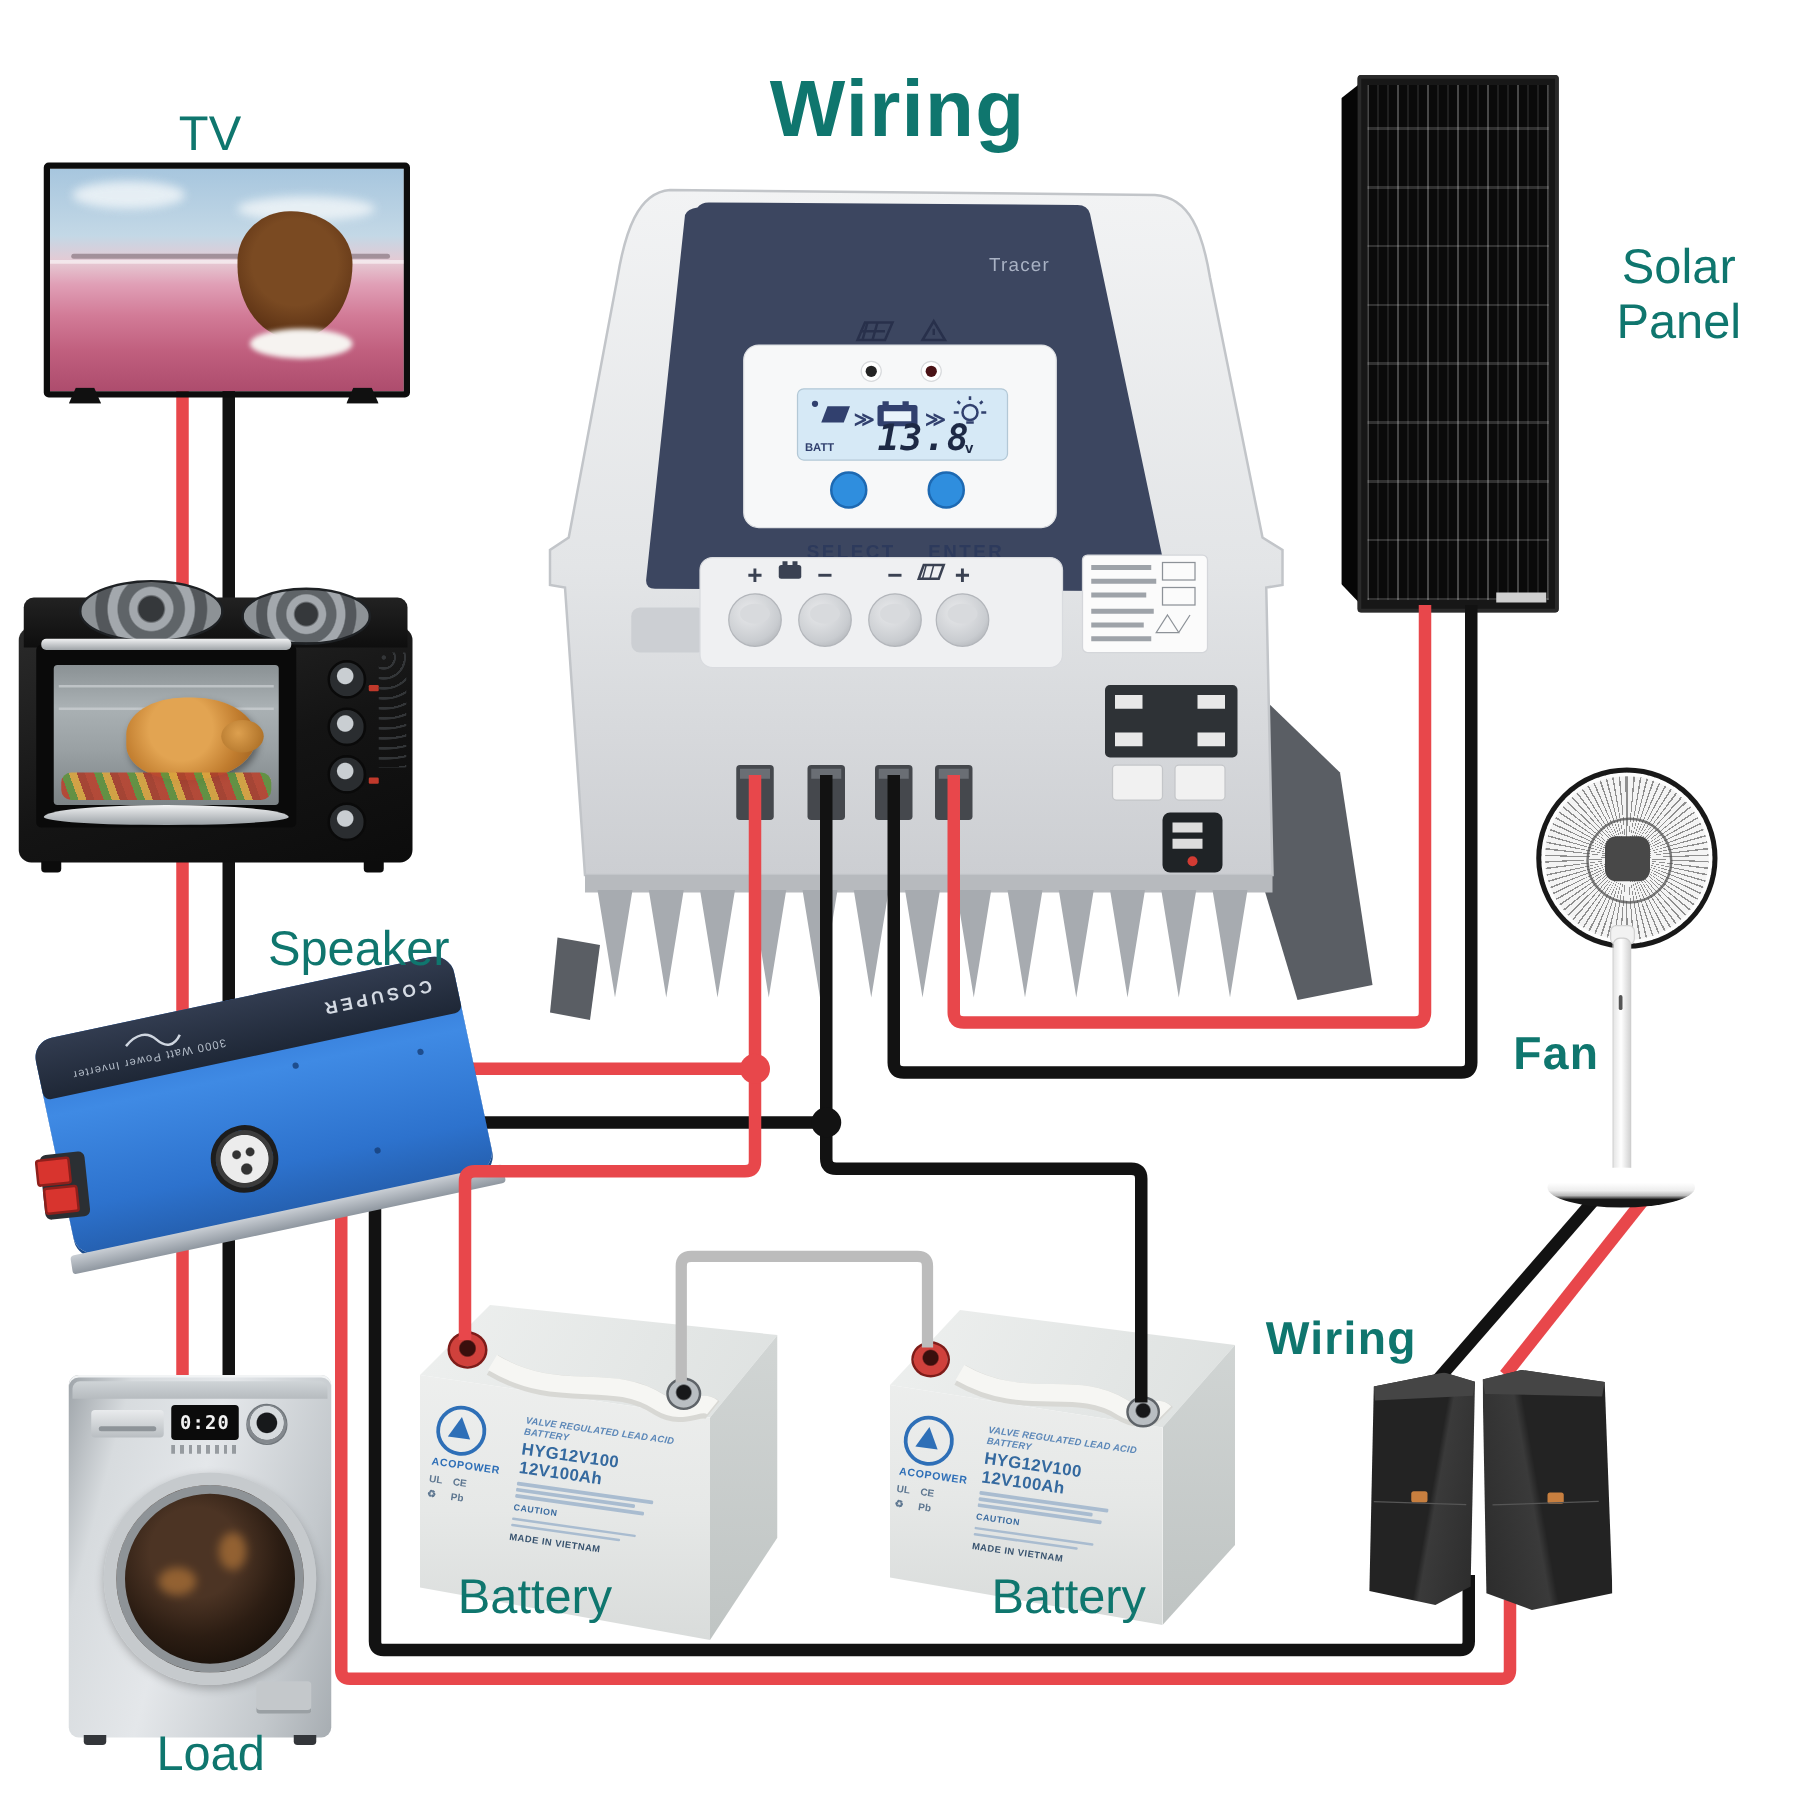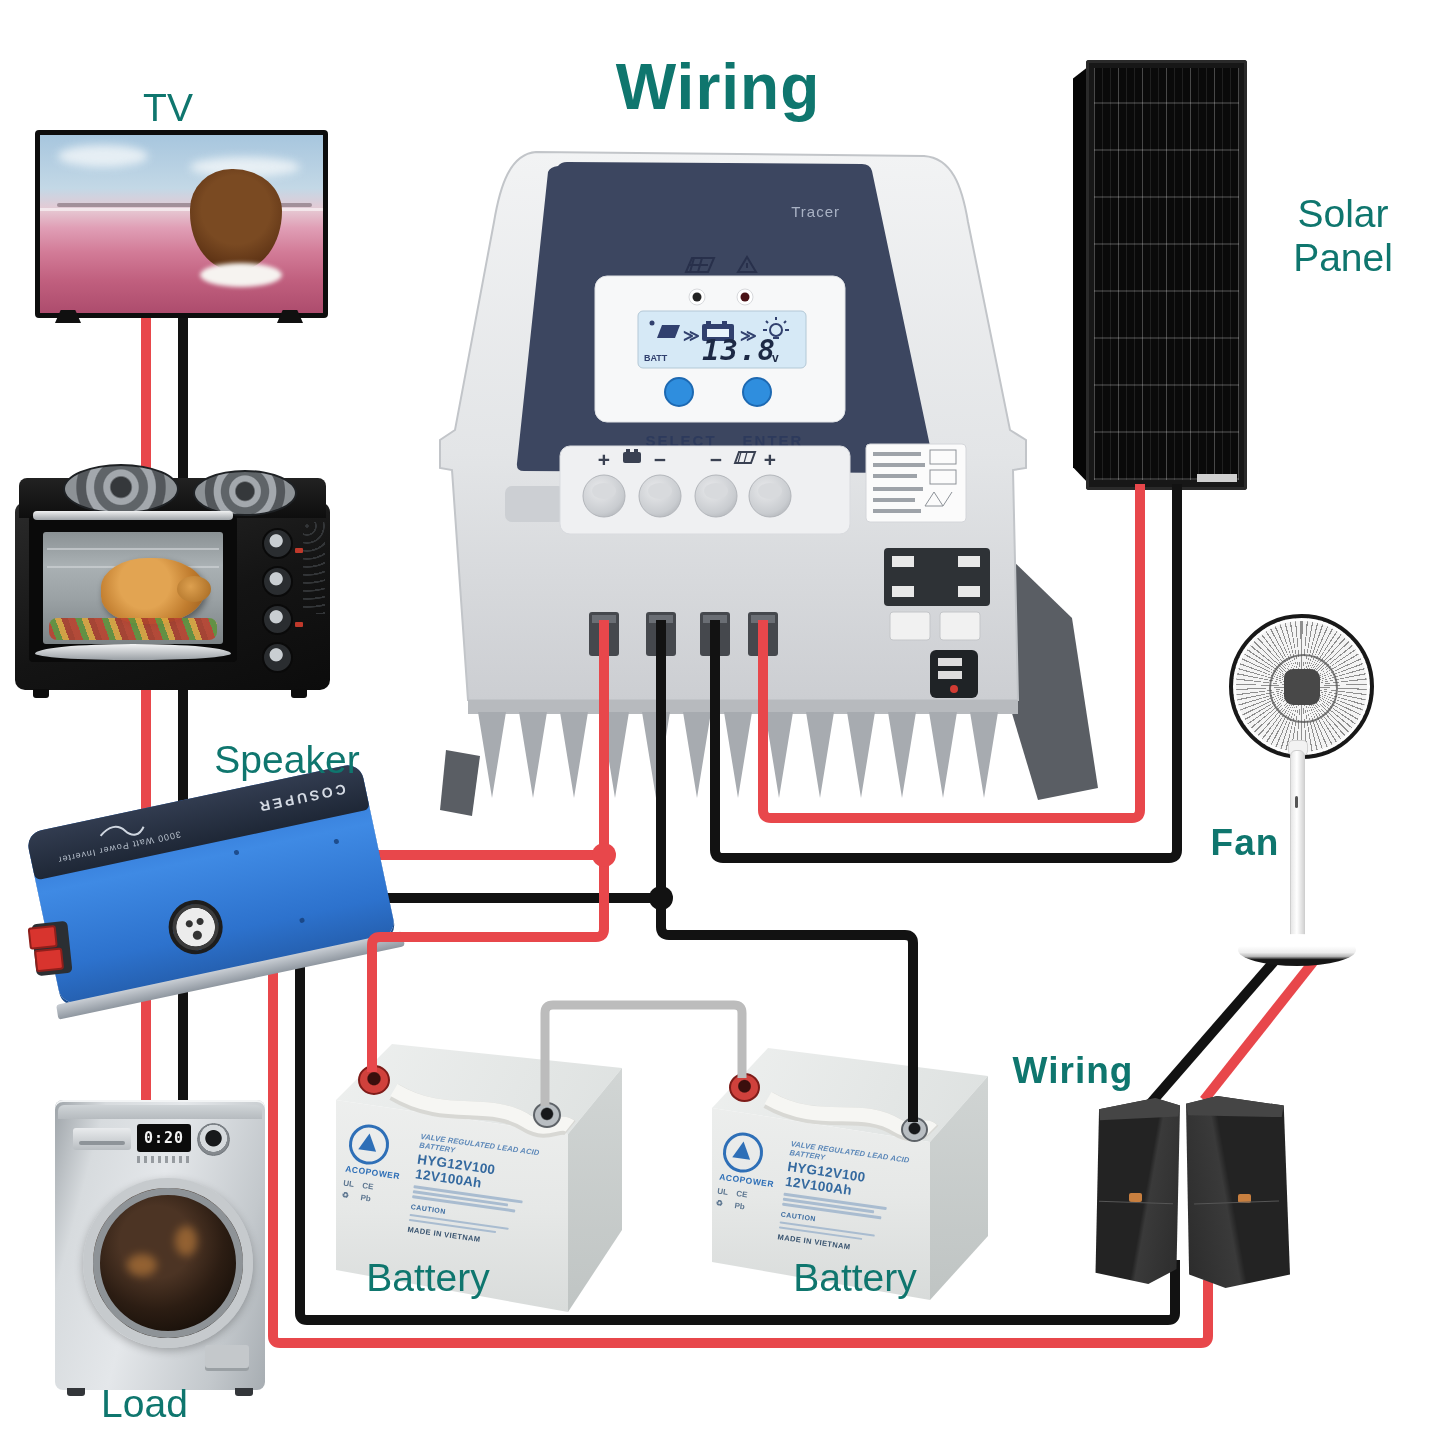--- a/index.html
+++ b/index.html
@@ -481,15 +481,15 @@
   </svg>
 
   <div class="lbl title" style="left:553px;top:50px;width:330px;">Wiring</div>
   <div class="lbl lbl-std" style="left:118px;top:86px;width:100px;">TV</div>
   <div class="lbl lbl-std" style="left:1248px;top:192px;width:190px;">Solar Panel</div>
   <div class="lbl lbl-std" style="left:212px;top:738px;width:150px;">Speaker</div>
   <div class="lbl lbl-med" style="left:1205px;top:822px;width:80px;">Fan</div>
   <div class="lbl lbl-med" style="left:998px;top:1050px;width:150px;">Wiring</div>
   <div class="lbl lbl-std" style="left:348px;top:1256px;width:160px;">Battery</div>
   <div class="lbl lbl-std" style="left:775px;top:1256px;width:160px;">Battery</div>
-  <div class="lbl lbl-std" style="left:92px;top:1382px;width:105px;">Load</div>
+  <div class="lbl lbl-std" style="left:116px;top:1382px;width:105px;">Load</div>
 
 </div>
 
 </body></html>

